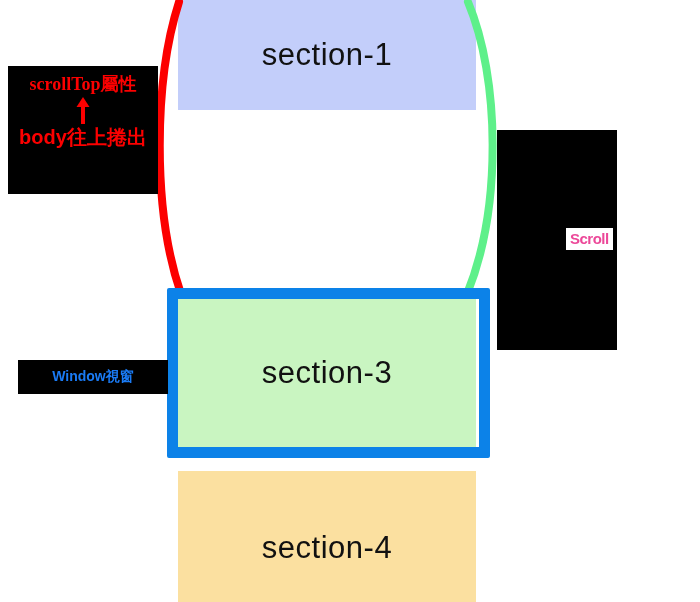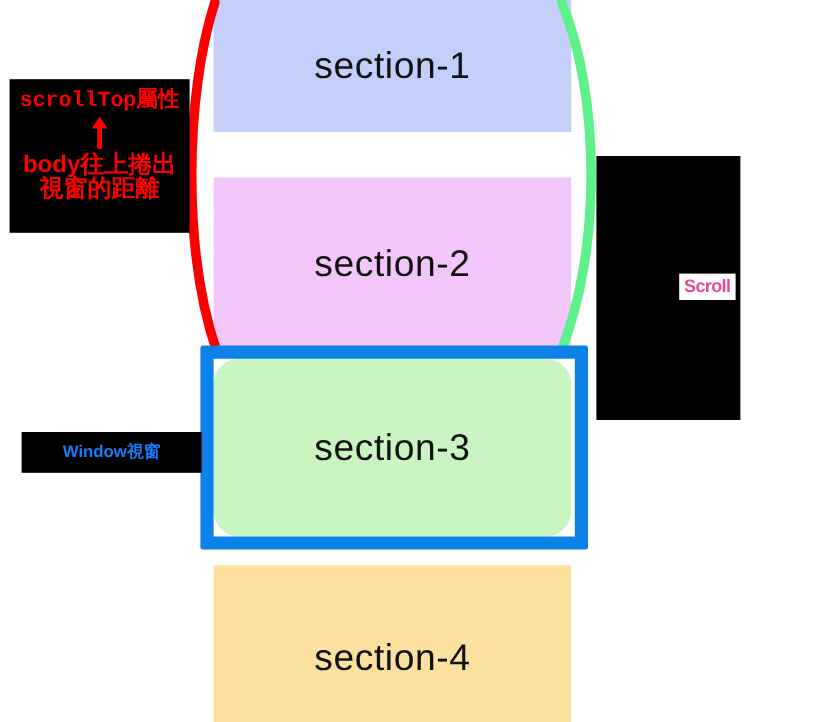--- a/index.html
+++ b/index.html
@@ -40,21 +40,20 @@
     position: absolute;
     left: 178px;
     top: 299px;
     width: 298px;
     height: 148px;
     background: #c9f5c1;
     display: flex;
     align-items: center;
     justify-content: center;
     box-sizing: border-box;
-    border-radius: 21px;
   }
   #section-4 { top: 471px; height: 154px; background: #fbe0a0; }
 
   
   #viewport-frame {
     position: absolute;
     left: 167px;
     top: 288px;
     width: 323px;
     height: 170px;
@@ -83,21 +82,21 @@
     background: #000000;
     display: flex;
     flex-direction: column;
     align-items: center;
     justify-content: flex-start;
     box-sizing: border-box;
     padding-top: 8px;
   }
   .callout-text {
     color: #fc0000;
-    font-family: Liberation Mono, monospace;
+    font-family: Liberation Serif, serif;
     font-weight: bold;
     font-size: 18px;
     line-height: 21px;
     text-align: center;
     white-space: nowrap;
   }
   #callout-arrow {
     width: 100%;
     height: 32px;
     display: flex;
@@ -162,23 +161,20 @@
 </style>
 </head>
 <body>
 
 <div id="stage">
 
   <div class="section" id="section-1">
     <span class="section-label">section-1</span>
   </div>
 
-  <div class="section" id="section-2">
-    <span class="section-label">section-2</span>
-  </div>
 
   <div id="section-3-inner">
     <span class="section-label">section-3</span>
   </div>
 
   <div class="section" id="section-4">
     <span class="section-label">section-4</span>
   </div>
 
   <svg id="arc-left" width="40" height="300" viewBox="0 0 40 300">
@@ -196,20 +192,19 @@
 
   <div id="scrolltop-callout">
     <div class="callout-text">scrollTop屬性</div>
     <div id="callout-arrow">
       <svg width="16" height="28" viewBox="0 0 16 28" aria-hidden="true">
         <line x1="8" y1="27" x2="8" y2="7" stroke="#fc0000" stroke-width="4"></line>
         <polygon points="8,0 1.5,10 14.5,10" fill="#fc0000"></polygon>
       </svg>
     </div>
     <div class="callout-sub">body往上捲出</div>
-    <div class="callout-sub">視窗的距離</div>
   </div>
 
   <div id="window-callout">
     <span id="window-callout-label">Window視窗</span>
   </div>
 
 </div>
 
 </body></html>

